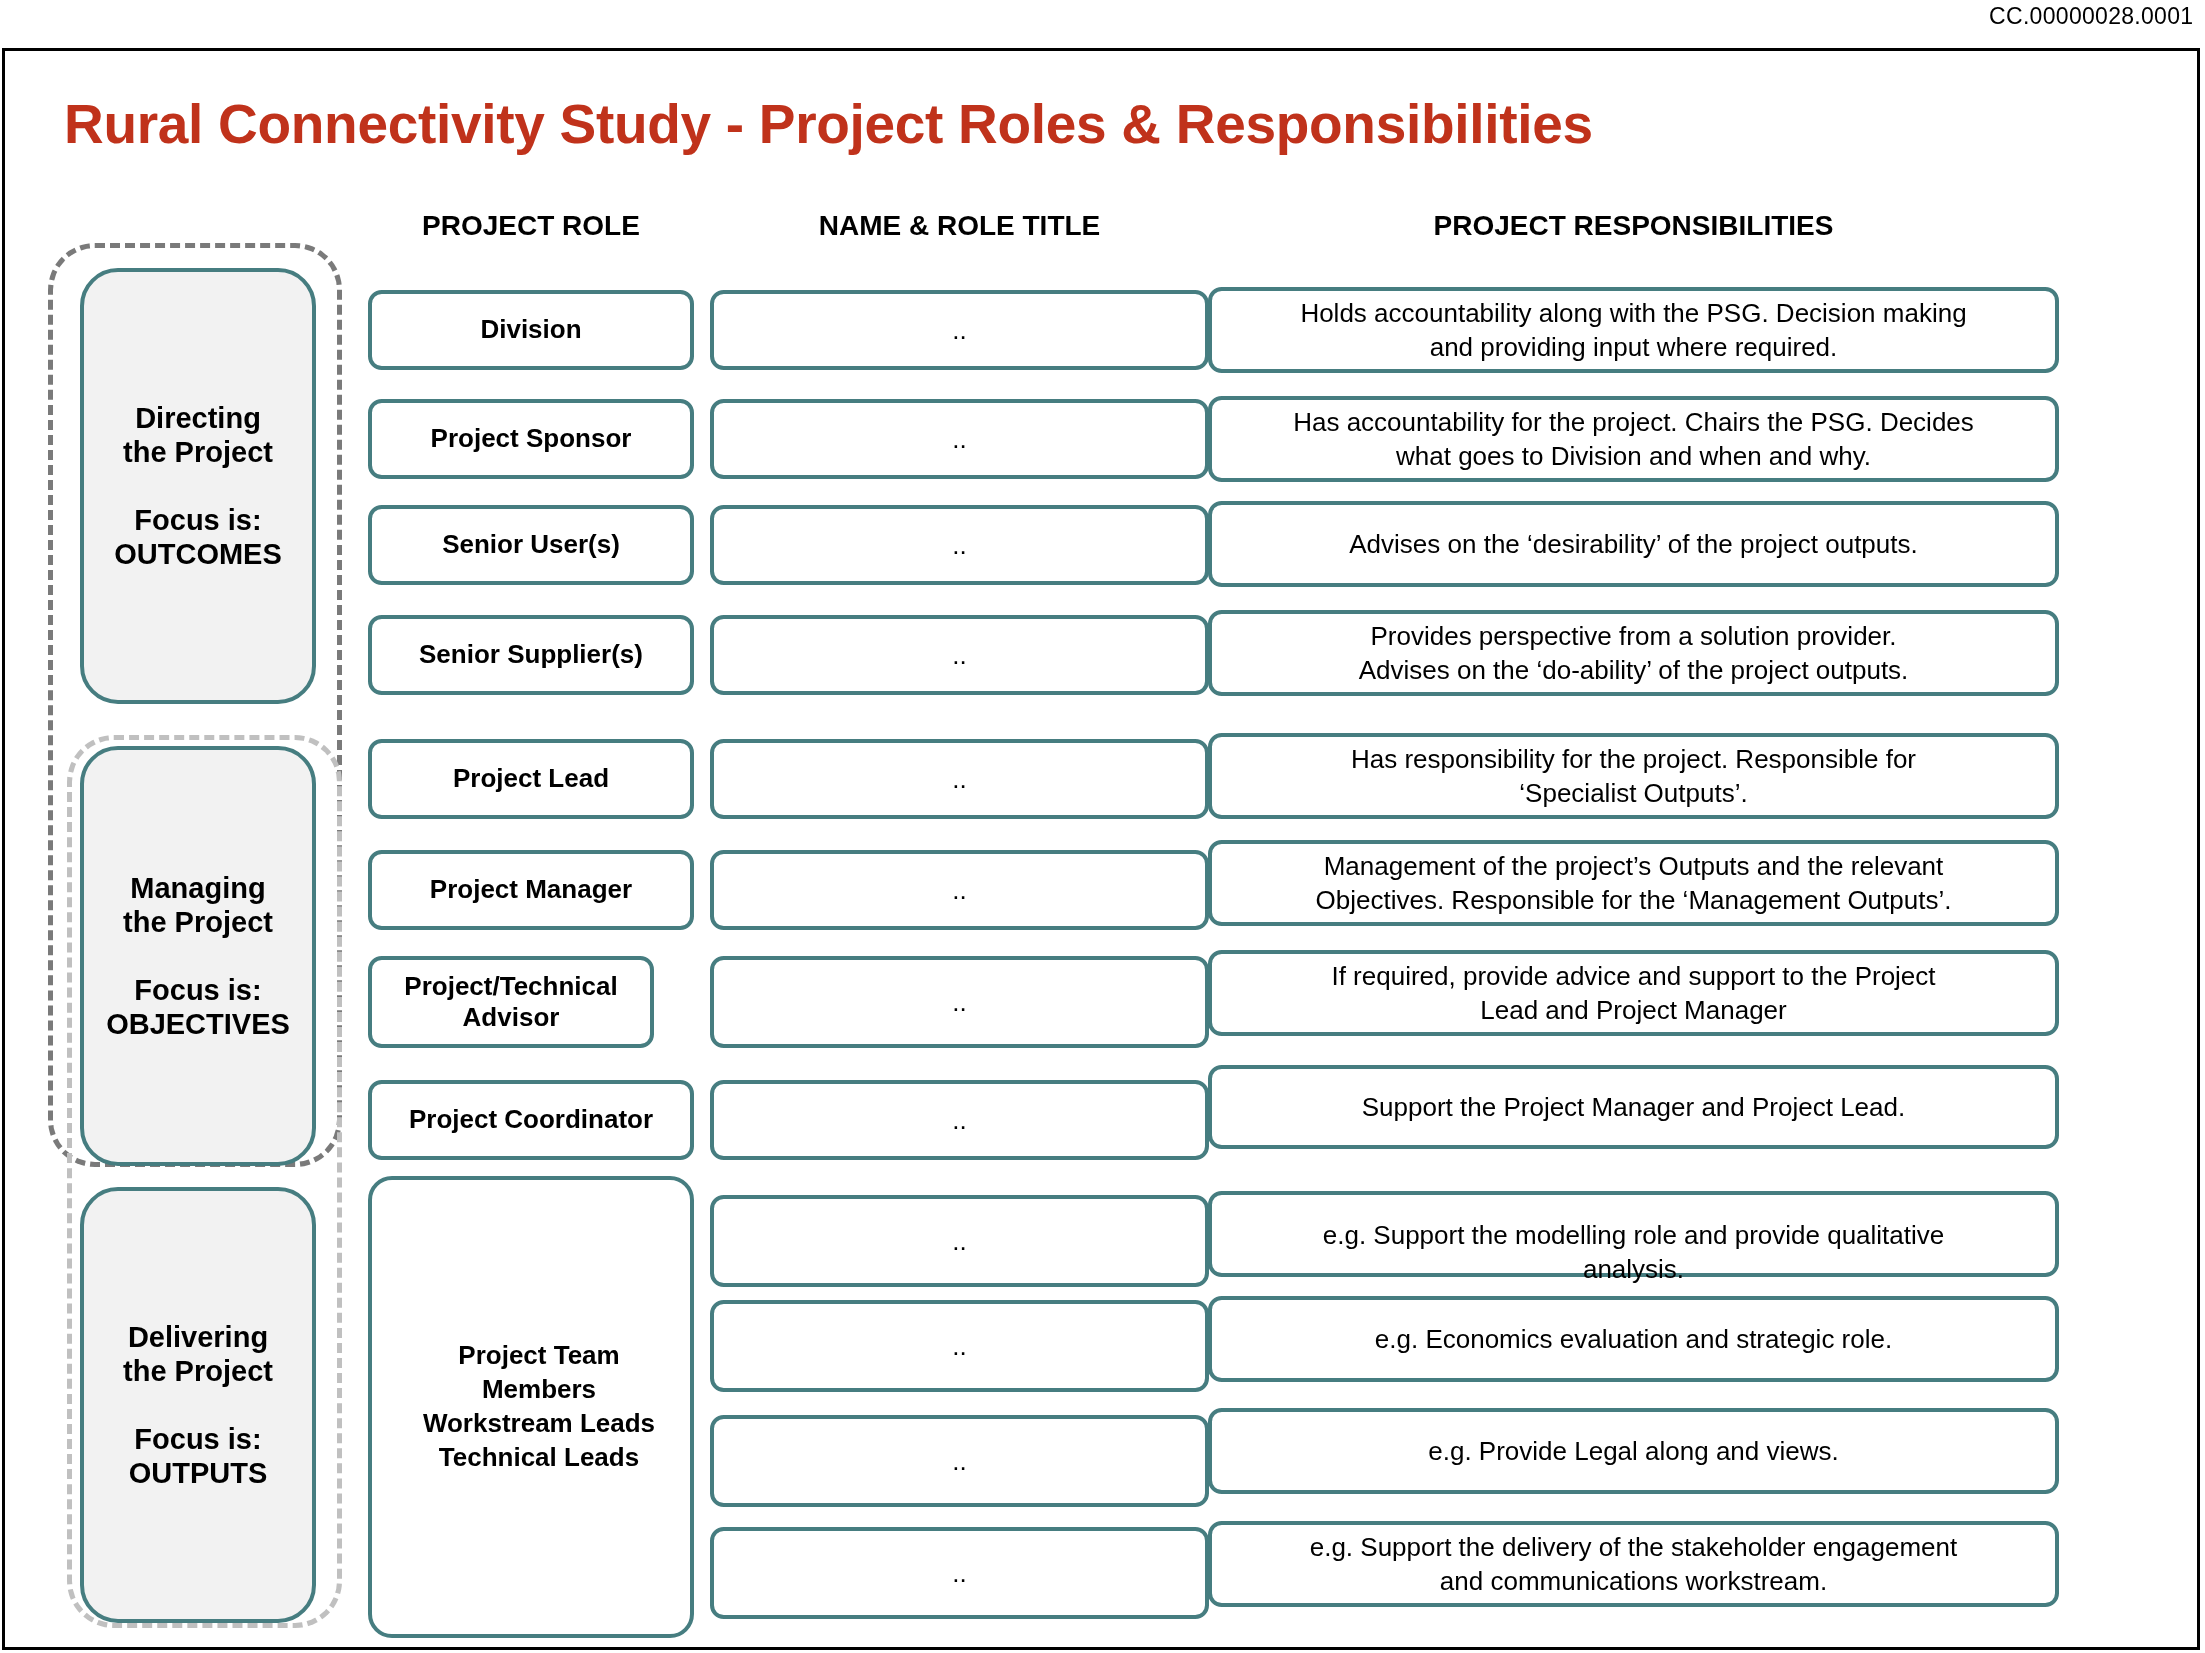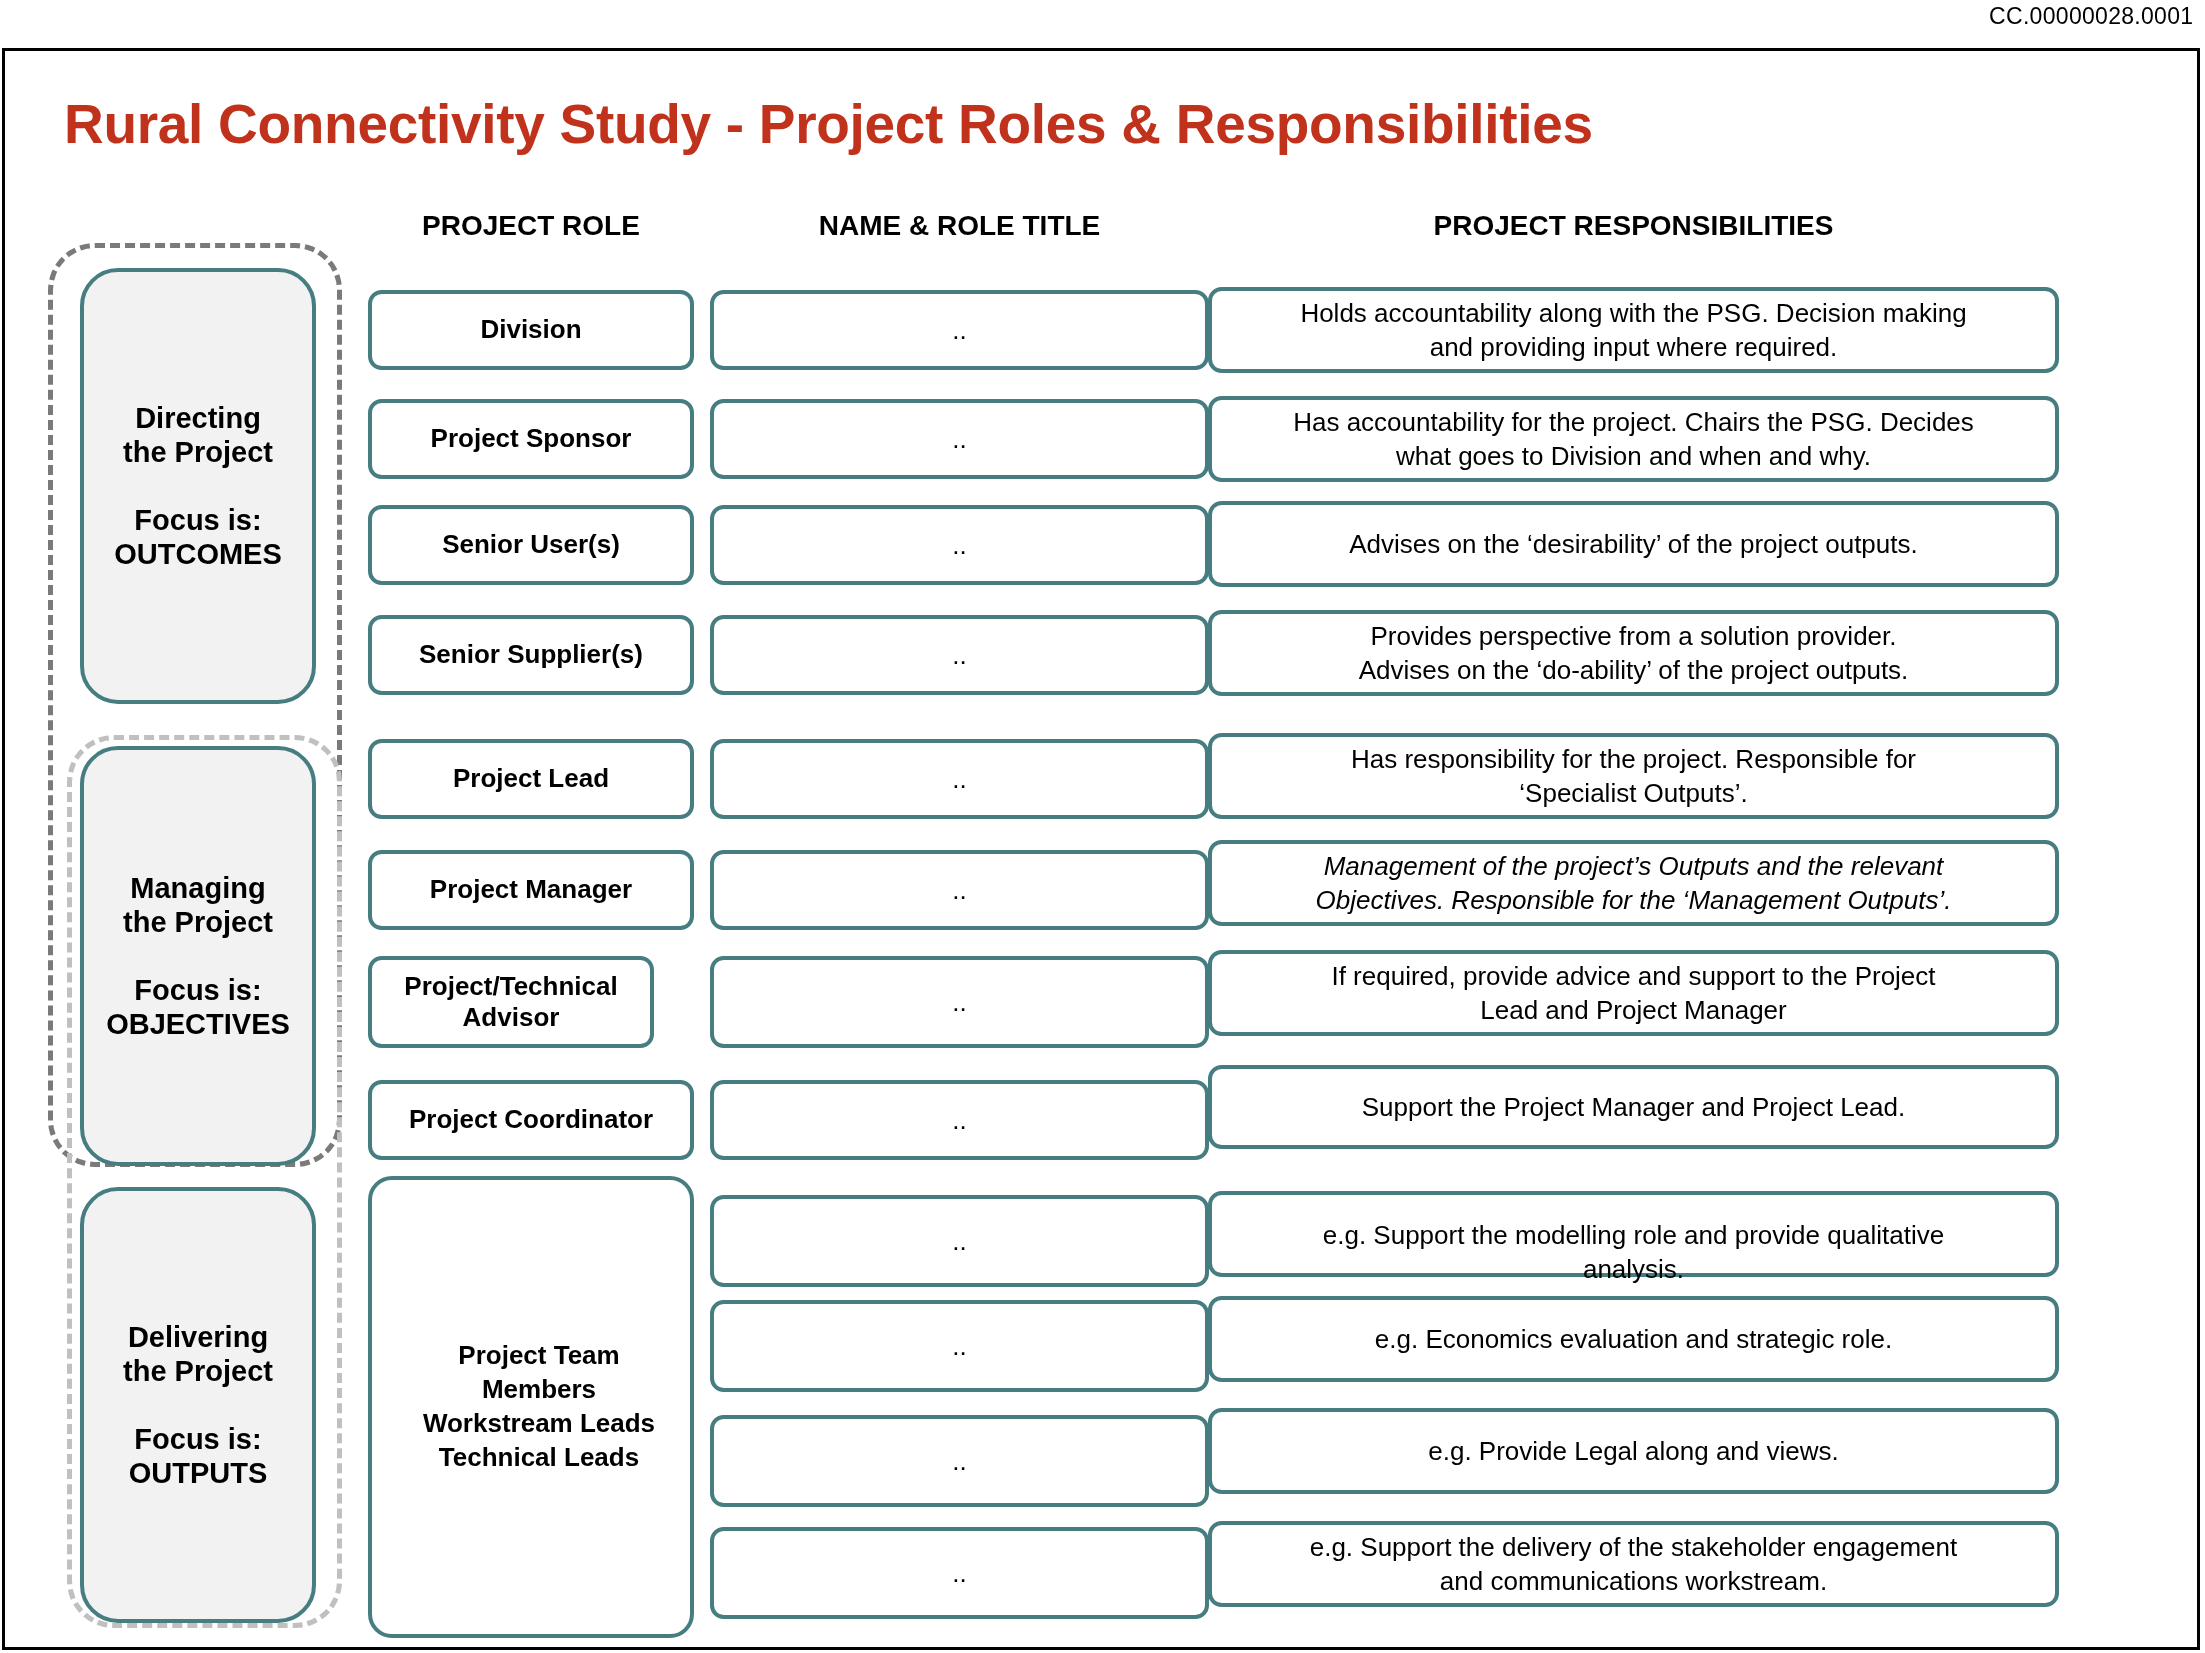--- a/index.html
+++ b/index.html
@@ -228,21 +228,21 @@
     <div class="card role-card" style="left: 368px; top: 739px; width: 326px; height: 80px;">Project Lead</div>
     <div class="card name-card" style="left: 710px; top: 739px; width: 499px; height: 80px;">..</div>
     <div class="card resp-card" style="left: 1208px; top: 733px; width: 851px; height: 86px;">
       <div style="width: 100%;">
         <span class="txt">Has responsibility for the project.  Responsible for</span>
         <span class="txt">‘Specialist Outputs’.</span>
       </div>
     </div>
     <div class="card role-card" style="left: 368px; top: 850px; width: 326px; height: 80px;">Project Manager</div>
     <div class="card name-card" style="left: 710px; top: 850px; width: 499px; height: 80px;">..</div>
-    <div class="card resp-card" style="left: 1208px; top: 840px; width: 851px; height: 86px; font-style: italic;">
+    <div class="card resp-card" style="left: 1208px; top: 840px; width: 851px; height: 86px;">
       <div style="width: 100%;">
         <span class="txt">Management of the project’s Outputs and the relevant</span>
         <span class="txt">Objectives. Responsible for the ‘Management Outputs’.</span>
       </div>
     </div>
     <div class="card role-card" style="left: 368px; top: 956px; width: 286px; height: 92px;">Project/Technical
 Advisor</div>
     <div class="card name-card" style="left: 710px; top: 956px; width: 499px; height: 92px;">..</div>
     <div class="card resp-card" style="left: 1208px; top: 950px; width: 851px; height: 86px;">
       <div style="width: 100%;">

